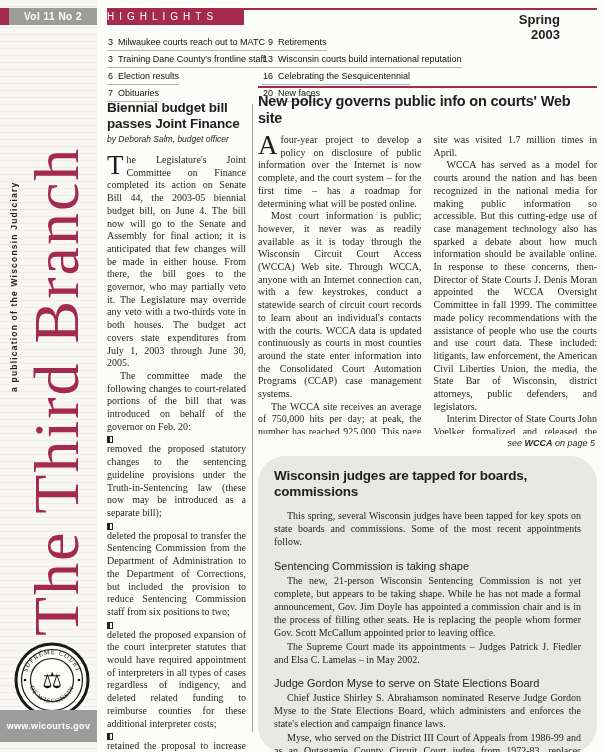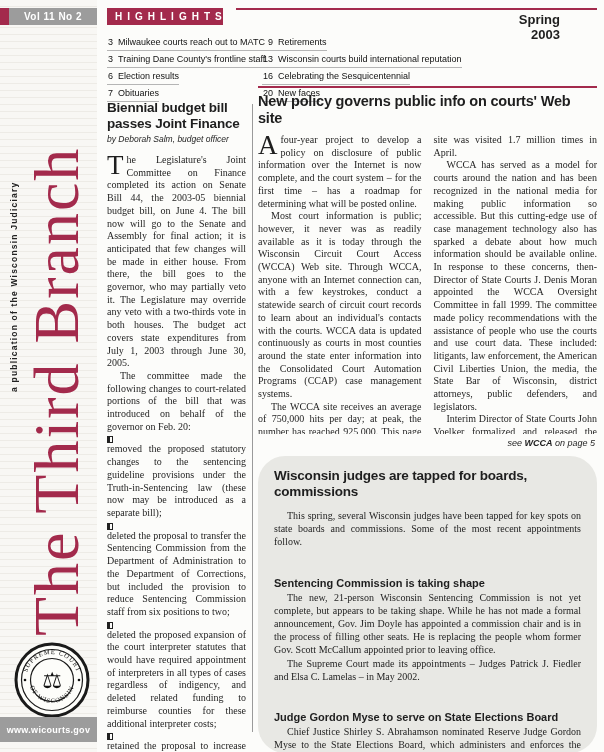--- a/index.html
+++ b/index.html
@@ -30,29 +30,29 @@
     font-family:"Liberation Serif",serif;font-size:64px;line-height:1.08;
     letter-spacing:2px;color:var(--accent);white-space:nowrap;
   }
   .tagline{
     position:absolute;left:9px;top:90px;height:302px;
     writing-mode:vertical-rl;transform:rotate(180deg);
     font-size:8.5px;font-weight:bold;letter-spacing:1.2px;color:#222;white-space:nowrap;
   }
   .seal{position:absolute;left:14px;bottom:30px;}
   .web-bar{
-    position:absolute;left:0;bottom:10px;width:97px;height:25px;background:var(--gray-bar);
+    position:absolute;left:0;bottom:10px;width:97px;height:32px;background:var(--gray-bar);
     color:#fff;font-weight:bold;font-size:9px;display:flex;align-items:center;justify-content:center;
     letter-spacing:.3px;
   }
   
   .hl-bar{
-    position:absolute;left:107px;top:8px;width:116px;height:17px;background:var(--accent);
-    color:#fff;font-weight:bold;font-size:10px;letter-spacing:5px;
-    display:flex;align-items:center;padding-left:8px;
+    position:absolute;left:107px;top:8px;width:137px;height:17px;background:var(--accent);
+    color:#fff;font-weight:normal;font-size:10px;letter-spacing:5px;
+    display:flex;align-items:center;padding-left:0;
   }
   .top-rule{position:absolute;left:236px;top:8px;width:361px;height:2px;background:var(--accent);}
   .issue{position:absolute;right:44px;top:12px;text-align:right;font-weight:bold;font-size:13px;line-height:15px;}
   .hl-list{position:absolute;top:37px;font-size:9px;line-height:11px;color:#111;}
   .hl-left{left:107px;}
   .hl-right{left:262px;}
   .hl-row{display:flex;width:max-content;border-bottom:1px solid var(--rule);
     padding-bottom:2px;margin-bottom:3px;}
   .hl-num{flex:0 0 auto;text-align:right;margin-right:5px;}
   .hl-left .hl-num{width:6px;}
@@ -76,21 +76,21 @@
   .red-rule{height:2px;background:var(--accent);margin-bottom:5px;}
   .right-sec h2{font-size:14.5px;line-height:17px;letter-spacing:-.2px;margin-bottom:7px;}
   .cols{display:flex;gap:12px;height:300px;overflow:hidden;}
   .col{width:164px;}
   .jump{font-size:9px;font-style:italic;text-align:right;margin:4px 2px 8px 0;}
   .jump b{font-style:italic;}
   
   .gray-box{background:var(--box);padding:12px 16px 8px;height:297px;overflow:hidden;border-radius:27px;}
   .gray-box h2{font-size:13.5px;line-height:16px;margin-bottom:9px;}
   .gray-box .serif{line-height:13.2px;}
-  .subhead{font-size:11px;font-weight:bold;margin:28px 0 2px;}
+  .subhead{font-size:11px;font-weight:normal;margin:11px 0 2px;}
 </style>
 </head>
 <body>
 
 <div class="page">
 
   <div class="sidebar">
     <div class="vol-bar">
       <div class="vol-notch"></div>
       <div class="vol-fill">Vol 11 No 2</div>

